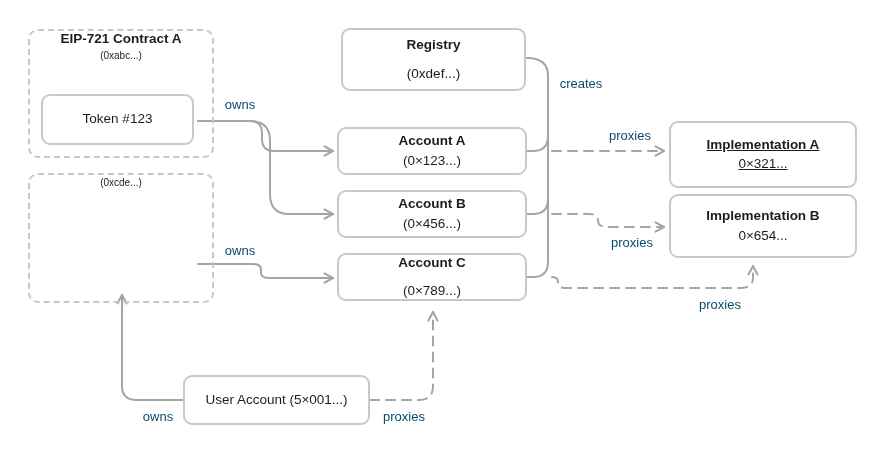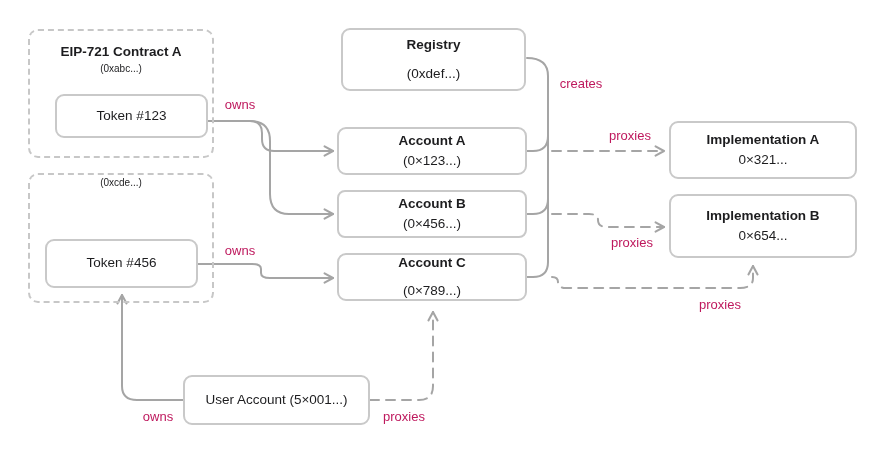--- a/index.html
+++ b/index.html
@@ -5,43 +5,43 @@
   html,body{margin:0;padding:0;background:#ffffff;}
   .canvas{
     position:relative;width:884px;height:456px;background:#ffffff;
     font-family:"Liberation Sans",sans-serif;color:#1d1d1f;overflow:hidden;
   }
   .wires{position:absolute;left:0;top:0;width:884px;height:456px;}
   .frame{
     position:absolute;border:2px dashed #c7c7c7;border-radius:10px;
     box-sizing:border-box;background:transparent;text-align:center;
   }
-  .frame-title{margin-top:13px;font-size:13.5px;font-weight:700;line-height:1.25;}
+  .frame-title{font-size:13.5px;font-weight:700;line-height:1.25;}
   .frame-sub{margin-top:2px;font-size:10px;line-height:1.25;}
   .node{
     position:absolute;border:2px solid #c9c9c9;border-radius:9px;background:#ffffff;
     box-sizing:border-box;display:flex;flex-direction:column;align-items:center;
     justify-content:center;gap:3px;font-size:13.5px;line-height:1.2;
   }
   .node .bold{font-weight:700;}
   .node.row-node{flex-direction:column;gap:4px;white-space:nowrap;}
   .lbl{
-    position:absolute;font-size:13px;color:#be185d;white-space:nowrap;
+    position:absolute;font-size:13px;color:#0c4a6e;white-space:nowrap;
     transform:translateX(-50%);
   }
   
   #frame-a{left:28px;top:29px;width:186px;height:129px;}
   #frame-b{left:28px;top:173px;width:186px;height:130px;}
-  #token-123{left:55px;top:94px;width:153px;height:44px;}
+  #token-123{left:41px;top:94px;width:153px;height:51px;}
   #token-456{left:45px;top:239px;width:153px;height:49px;}
   #registry{left:341px;top:28px;width:185px;height:63px;gap:12px;}
   #account-a{left:337px;top:127px;width:190px;height:48px;}
-  #account-b{left:337px;top:190px;width:190px;height:48px;border-radius:8px;}
+  #account-b{left:337px;top:190px;width:190px;height:48px;}
   #account-c{left:337px;top:253px;width:190px;height:48px;gap:12px;}
-  #impl-a{left:669px;top:121px;width:188px;height:58px;}
+  #impl-a{left:669px;top:121px;width:188px;height:67px;text-decoration:underline;}
   #impl-b{left:669px;top:194px;width:188px;height:64px;}
   #user-account{left:183px;top:375px;width:187px;height:50px;}
   
   #lbl-owns-a{left:240px;top:97px;}
   #lbl-owns-b{left:240px;top:243px;}
   #lbl-creates{left:581px;top:76px;}
   #lbl-proxies-a{left:630px;top:128px;}
   #lbl-proxies-b{left:632px;top:235px;}
   #lbl-proxies-c{left:720px;top:297px;}
   #lbl-owns-user{left:158px;top:409px;}
@@ -86,23 +86,20 @@
     <div class="frame-title">EIP-721 Contract A</div>
     <div class="frame-sub">(0xabc...)</div>
   </div>
   <div class="frame" id="frame-b">
     <div class="frame-sub">(0xcde...)</div>
   </div>
 
   <div class="node" id="token-123">
     <span>Token #123</span>
   </div>
-  <div class="node" id="token-456">
-    <span>Token #456</span>
-  </div>
 
   <div class="node" id="registry">
     <span class="bold">Registry</span>
     <span>(0xdef...)</span>
   </div>
 
   <div class="node row-node" id="account-a">
     <span class="bold">Account A</span>
     <span>(0×123...)</span>
   </div>

